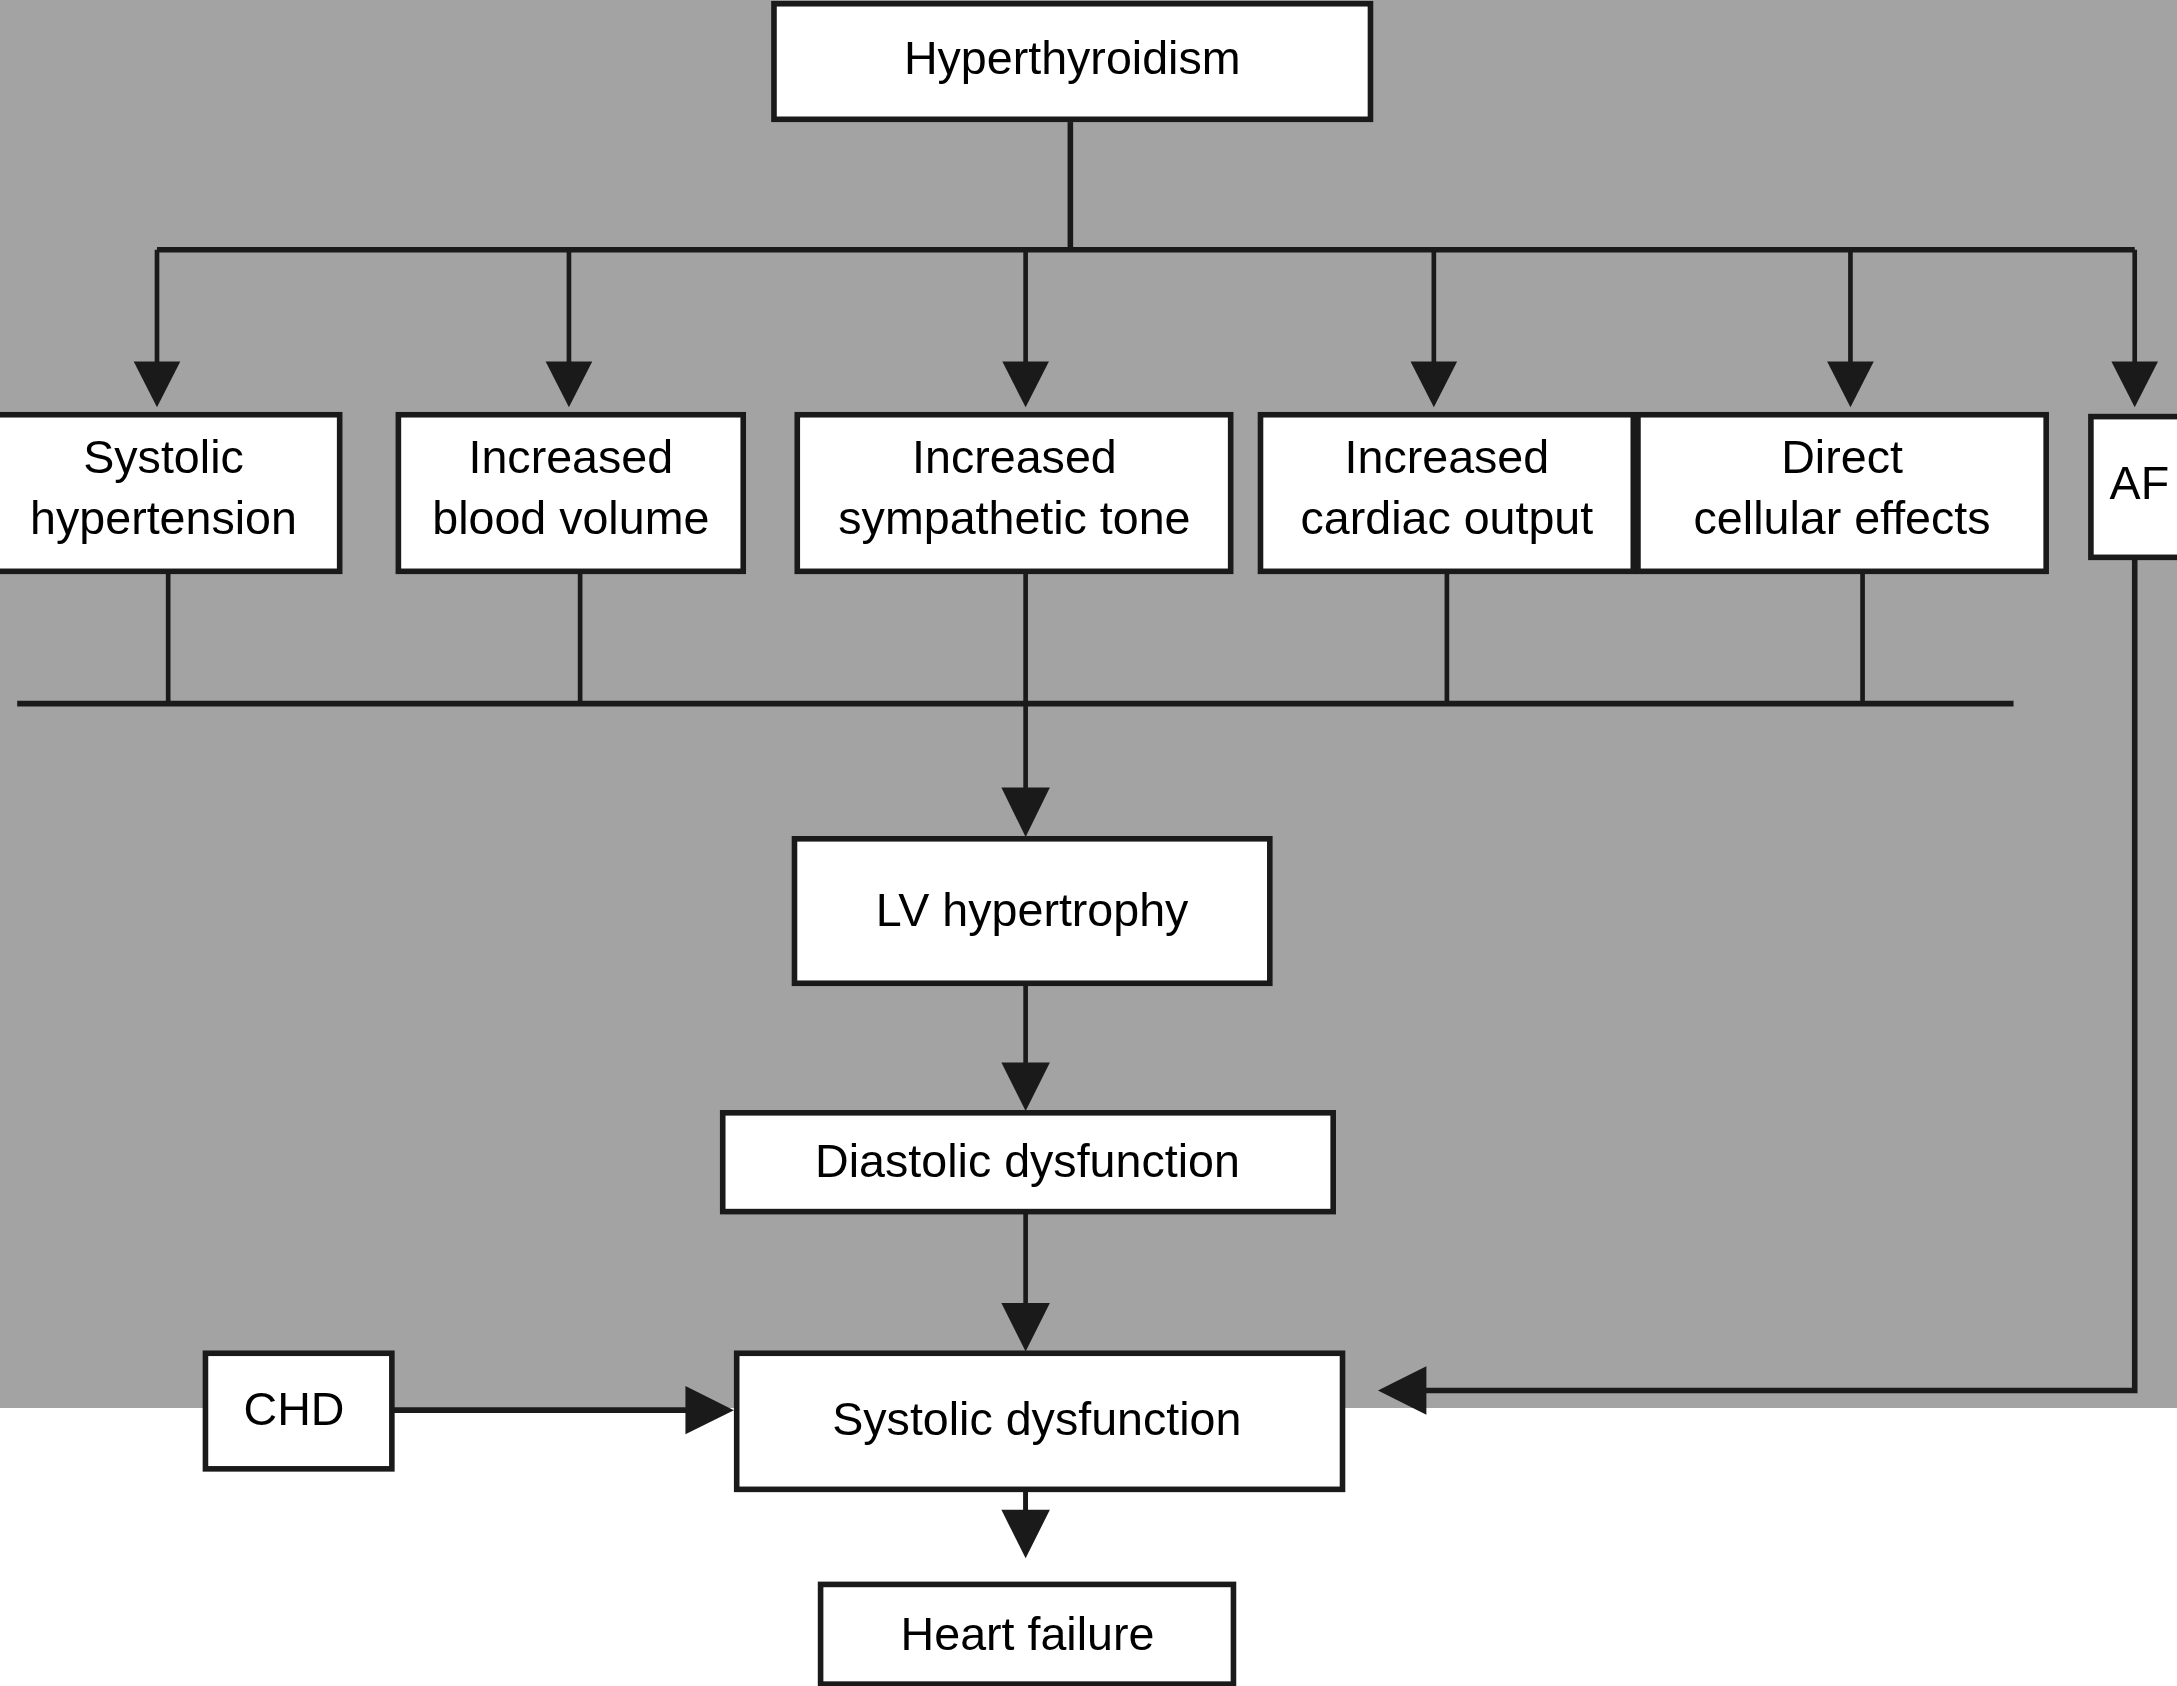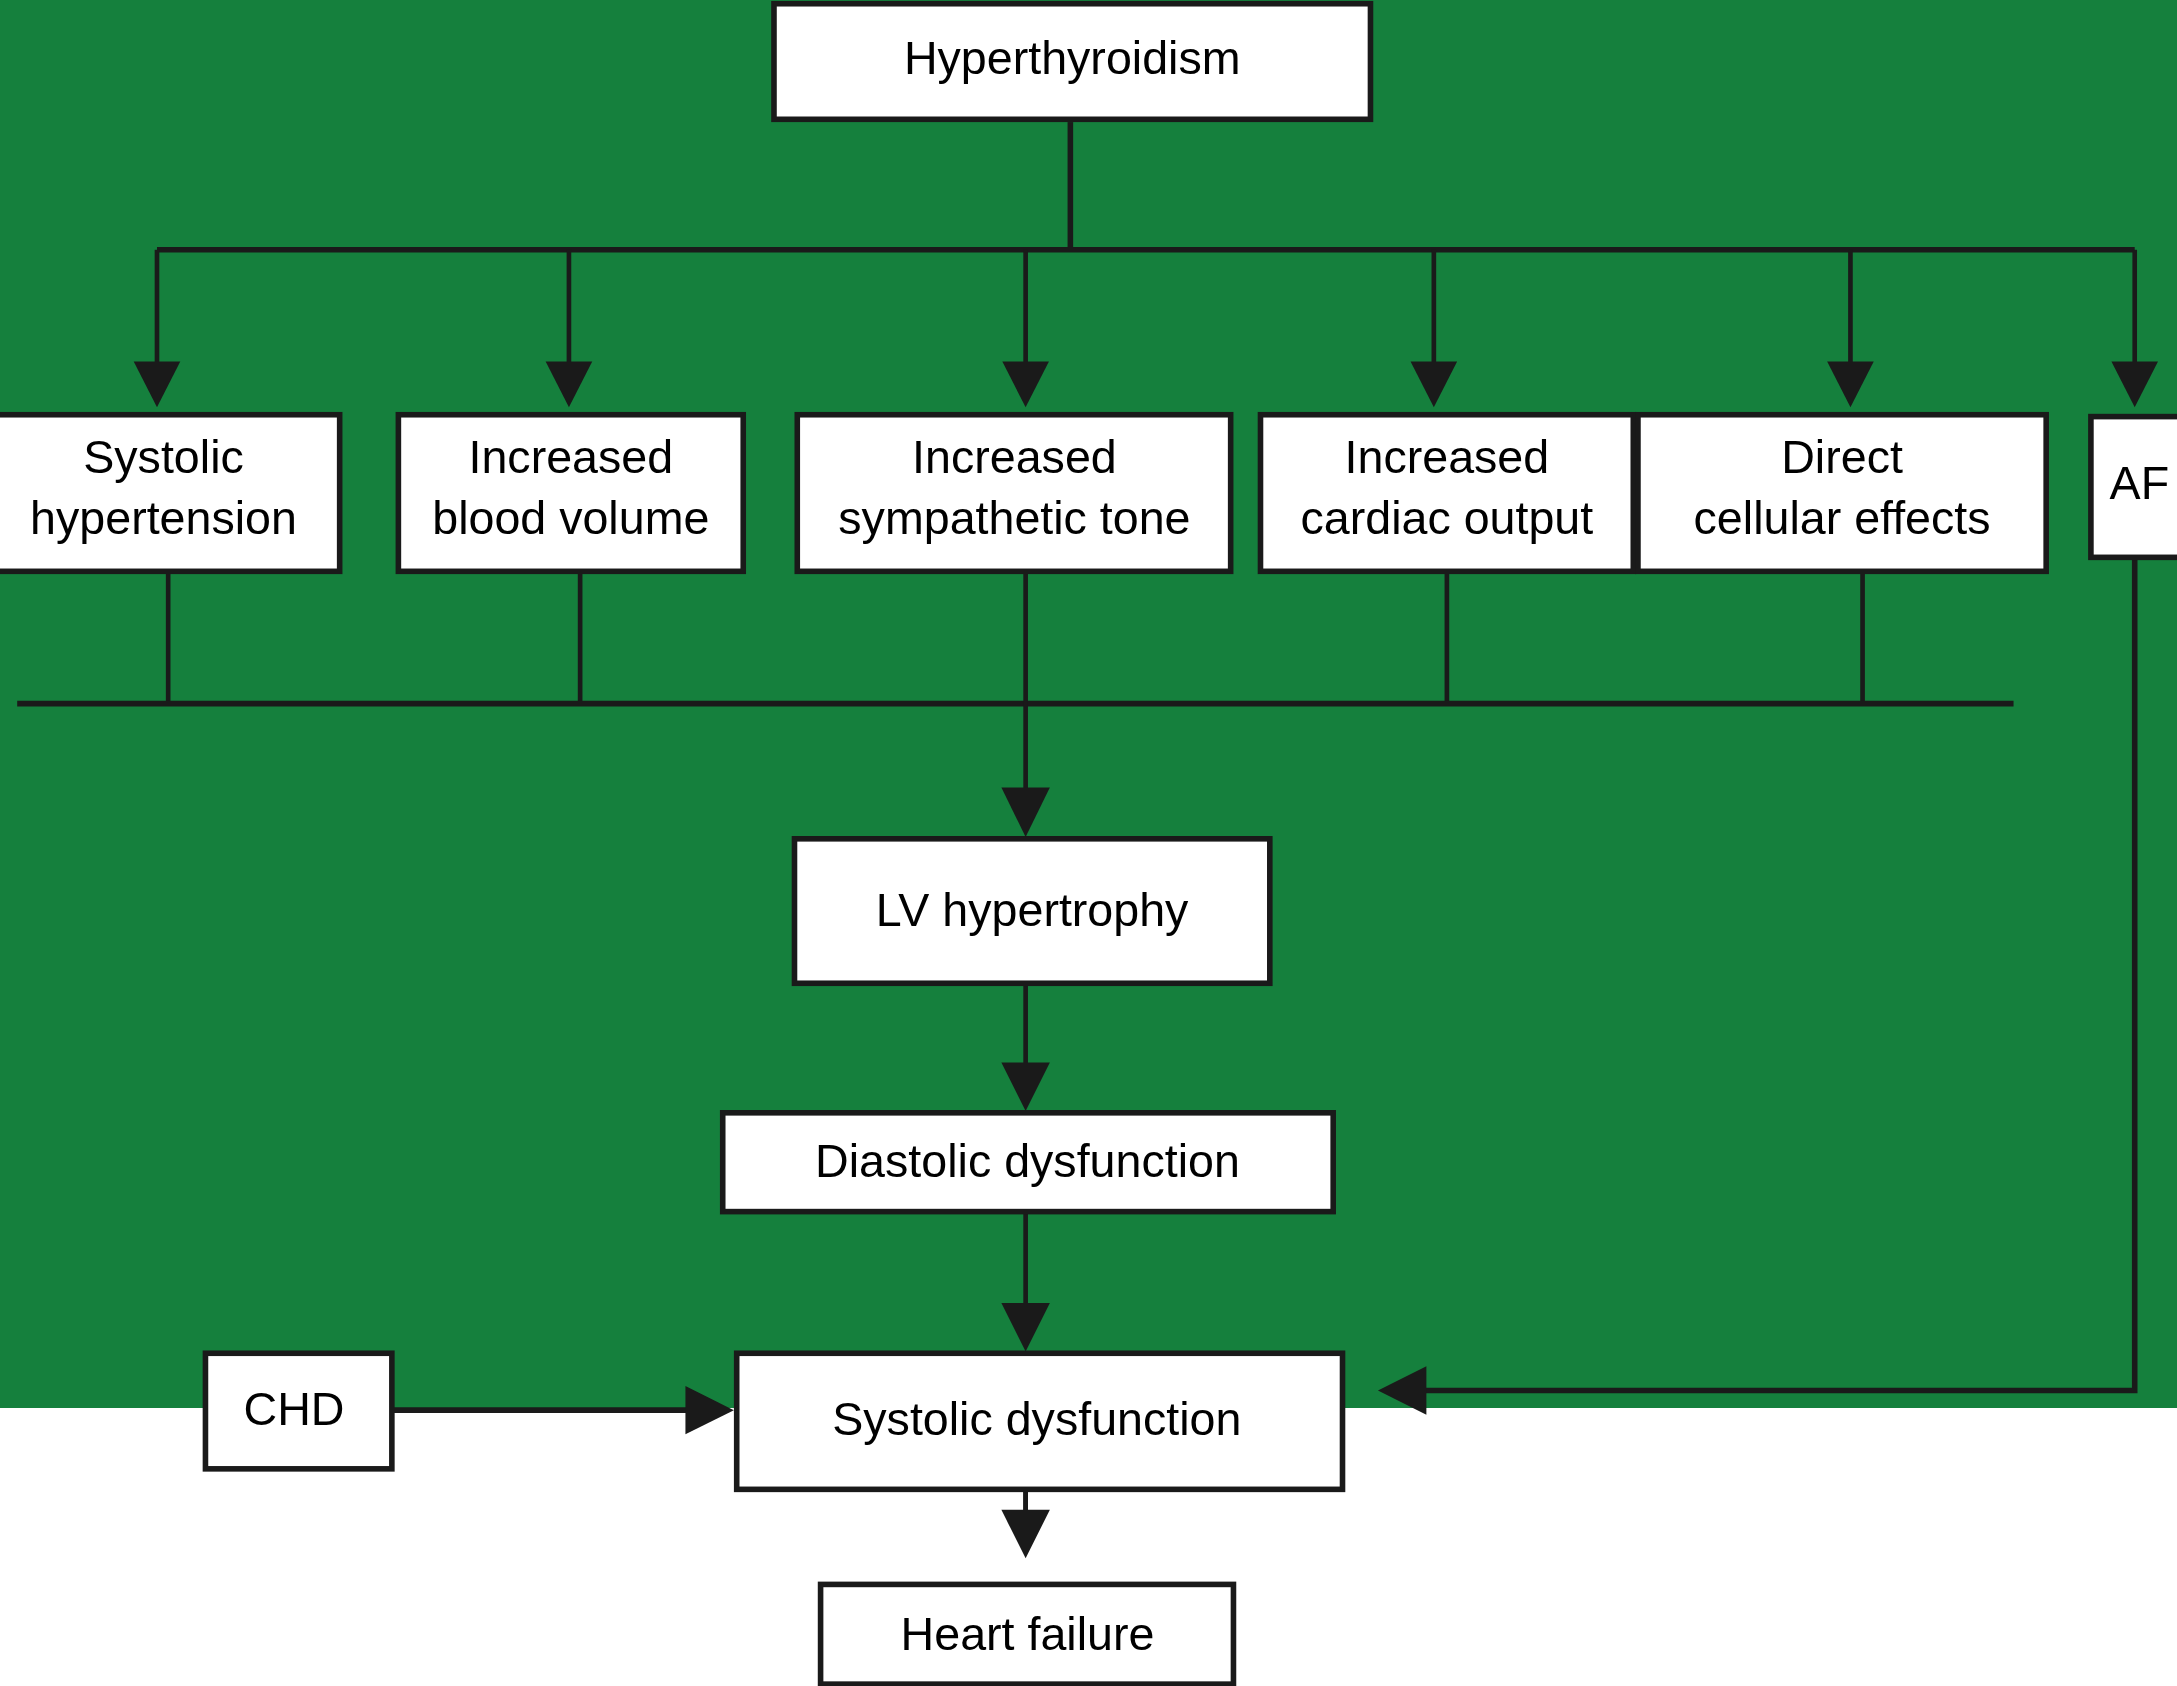--- a/index.html
+++ b/index.html
@@ -10,21 +10,21 @@
   body {
     width: 2178px;
     height: 1686px;
     overflow: hidden;
     font-family: "Liberation Sans", sans-serif;
   }
   #diagram-root {
     position: relative;
     width: 2178px;
     height: 1408px;
-    background: #15803d;
+    background: #a3a3a3;
   }
   svg.flow {
     position: absolute;
     top: 0;
     left: 0;
     width: 2178px;
     height: 1686px;
     display: block;
   }
   .node-rect {

